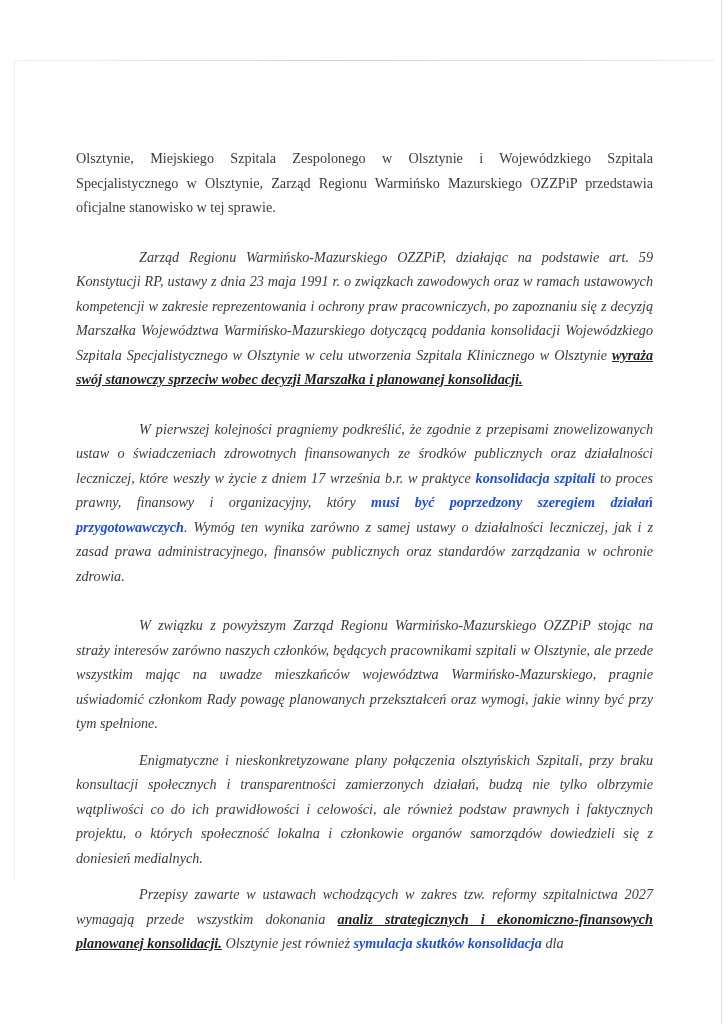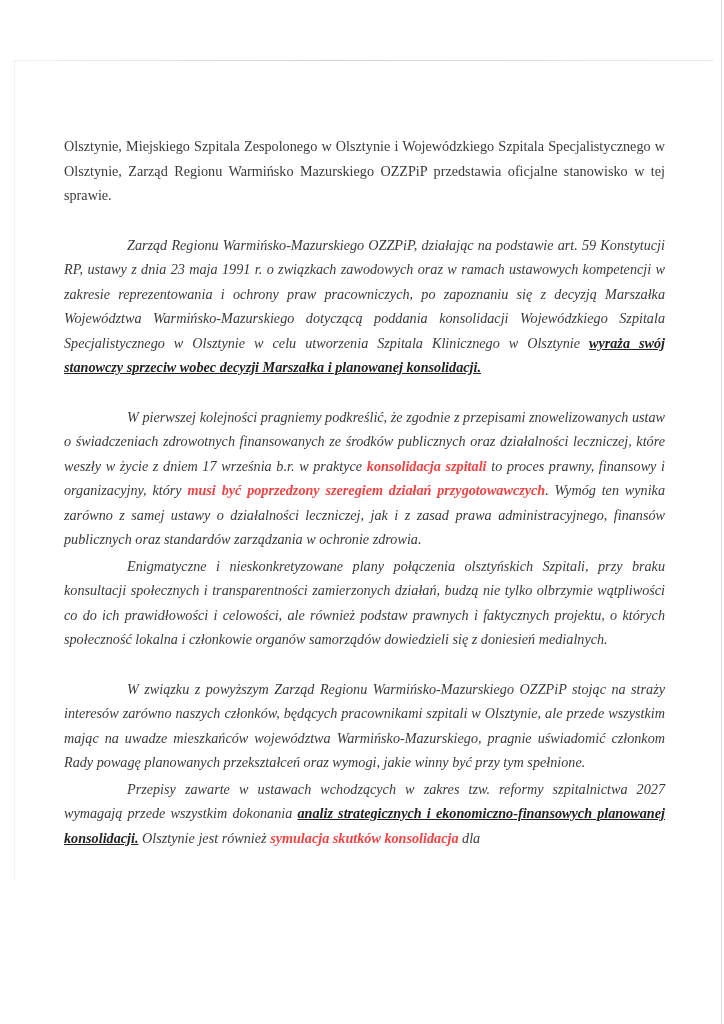--- a/index.html
+++ b/index.html
@@ -18,25 +18,25 @@
     background:rgba(0,0,0,0.05);
   }
   .scan-edge-right {
     position:absolute; right:2px; top:0; width:1px; height:1024px;
     background:rgba(0,0,0,0.12);
   }
   .page {
     position:absolute; left:64px; top:134px; width:601px;
     font-size:14.2px; line-height:24.5px;
   }
-  p { margin:0; text-align:justify; text-align-last:auto; }
+  p { margin:12px; text-align:justify; text-align-last:auto; }
   .indent { text-indent:63px;font-style:italic; }
   .gap-lg { margin-top:25px; }
   .gap-sm { margin-top:2px; }
-  b { color:#ef4444; font-weight:bold; }
+  b { color:#1d4ed8; font-weight:bold; }
   u b, b u, .ub { color:#222; font-weight:bold; text-decoration:underline; }
 </style>
 </head>
 <body>
 
 <div class="scan-edge-top"></div>
 <div class="scan-edge-left"></div>
 <div class="scan-edge-right"></div>
 
 <div class="page">
@@ -46,25 +46,25 @@
   </p>
 
   <p class="indent gap-lg">
     <span>Zarząd Regionu Warmińsko-Mazurskiego OZZPiP, działając na podstawie art. 59 Konstytucji RP, ustawy z dnia 23 maja 1991 r. o związkach zawodowych oraz w ramach ustawowych kompetencji w zakresie reprezentowania i ochrony praw pracowniczych, po zapoznaniu się z decyzją Marszałka Województwa Warmińsko-Mazurskiego dotyczącą poddania konsolidacji Wojewódzkiego Szpitala Specjalistycznego w Olsztynie w celu utworzenia Szpitala Klinicznego w Olsztynie </span><span class="ub">wyraża swój stanowczy sprzeciw wobec decyzji Marszałka i planowanej konsolidacji.</span>
   </p>
 
   <p class="indent gap-lg">
     <span>W pierwszej kolejności pragniemy podkreślić, że zgodnie z przepisami znowelizowanych ustaw o świadczeniach zdrowotnych finansowanych ze środków publicznych oraz działalności leczniczej, które weszły w życie z dniem 17 września b.r. w praktyce </span><b>konsolidacja szpitali</b><span> to proces prawny, finansowy i organizacyjny, który </span><b>musi być poprzedzony szeregiem działań przygotowawczych</b><span>. Wymóg ten wynika zarówno z samej ustawy o działalności leczniczej, jak i z zasad prawa administracyjnego, finansów publicznych oraz standardów zarządzania w ochronie zdrowia.</span>
   </p>
 
+  <p class="indent gap-lg">
+    <span>W związku z powyższym Zarząd Regionu Warmińsko-Mazurskiego OZZPiP stojąc na straży interesów zarówno naszych członków, będących pracownikami szpitali w Olsztynie, ale przede wszystkim mając na uwadze mieszkańców województwa Warmińsko-Mazurskiego, pragnie uświadomić członkom Rady powagę planowanych przekształceń oraz wymogi, jakie winny być przy tym spełnione.</span>
+  </p>
+
   <p class="indent gap-sm">
     <span>Enigmatyczne i nieskonkretyzowane plany połączenia olsztyńskich Szpitali, przy braku konsultacji społecznych i transparentności zamierzonych działań, budzą nie tylko olbrzymie wątpliwości co do ich prawidłowości i celowości, ale również podstaw prawnych i faktycznych projektu, o których społeczność lokalna i członkowie organów samorządów dowiedzieli się z doniesień medialnych.</span>
-  </p>
-
-  <p class="indent gap-lg">
-    <span>W związku z powyższym Zarząd Regionu Warmińsko-Mazurskiego OZZPiP stojąc na straży interesów zarówno naszych członków, będących pracownikami szpitali w Olsztynie, ale przede wszystkim mając na uwadze mieszkańców województwa Warmińsko-Mazurskiego, pragnie uświadomić członkom Rady powagę planowanych przekształceń oraz wymogi, jakie winny być przy tym spełnione.</span>
   </p>
 
   <p class="indent gap-sm">
     <span>Przepisy zawarte w ustawach wchodzących w zakres tzw. reformy szpitalnictwa 2027 wymagają przede wszystkim dokonania </span><span class="ub">analiz strategicznych i ekonomiczno-finansowych planowanej konsolidacji.</span><span> Olsztynie jest również </span><b>symulacja skutków konsolidacja</b><span> dla</span>
   </p>
 
 </div>
 
 </body></html>

